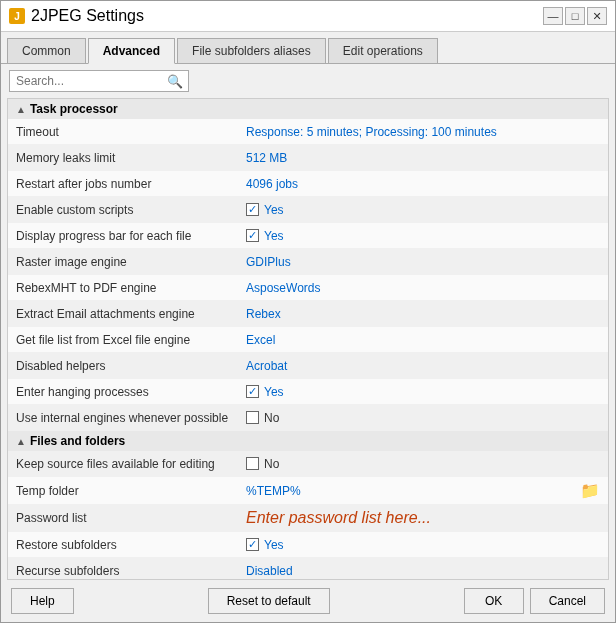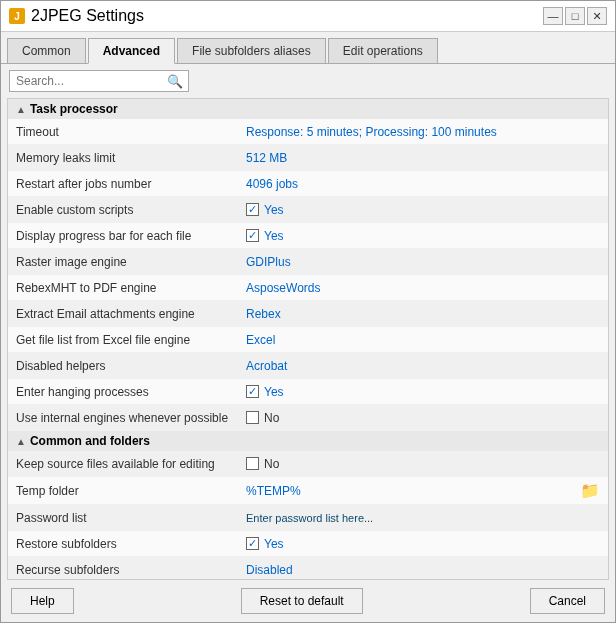--- a/index.html
+++ b/index.html
@@ -169,22 +169,23 @@
       content: "✓";
       color: #0066cc;
       font-size: 11px;
     }
     .folder-icon {
       color: #e8a000;
       font-size: 16px;
       margin-left: auto;
     }
     .password-placeholder {
-      color: #0c4a6e;
-      font-size: 11px;
+      color: #c2410c;
+      font-style: italic;
+      font-size: 16px;
     }
 
     .bottom-bar {
       padding: 8px 10px;
       display: flex;
       justify-content: space-between;
       background: #f0f0f0;
       gap: 16px;
     }
     .btn-group-right {
@@ -307,21 +308,21 @@
       <div class="settings-row">
         <span class="row-label">Use internal engines whenever possible</span>
         <span class="row-value">
           <span class="fake-checkbox"></span>
           <span style="color:#333;">No</span>
         </span>
       </div>
 
       <div class="section-header">
         <span class="section-arrow">▲</span>
-        <span>Common and folders</span>
+        <span>Files and folders</span>
       </div>
 
       <div class="settings-row">
         <span class="row-label">Keep source files available for editing</span>
         <span class="row-value">
           <span class="fake-checkbox"></span>
           <span style="color:#333;">No</span>
         </span>
       </div>
       <div class="settings-row">
@@ -349,16 +350,17 @@
         <span class="row-value">Disabled</span>
       </div>
 
     </div>
   </div>
 
   <div class="bottom-bar">
     <button class="btn">Help</button>
     <button class="btn">Reset to default</button>
     <div class="btn-group-right">
+      <button class="btn">OK</button>
       <button class="btn">Cancel</button>
     </div>
   </div>
 </div>
 
 </body></html>

